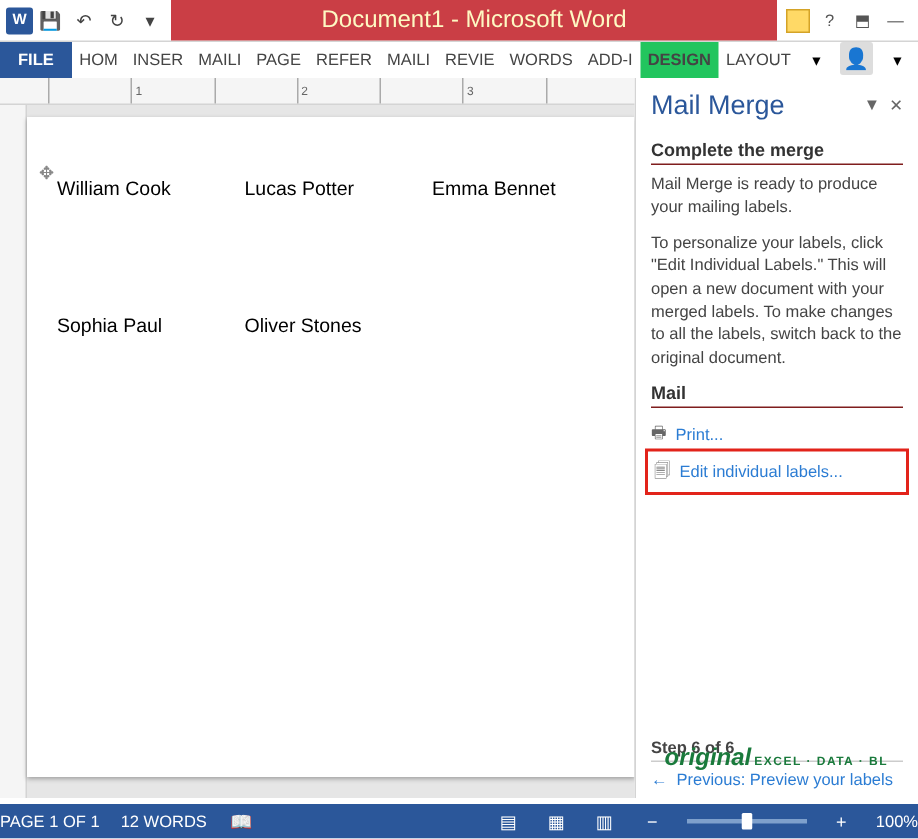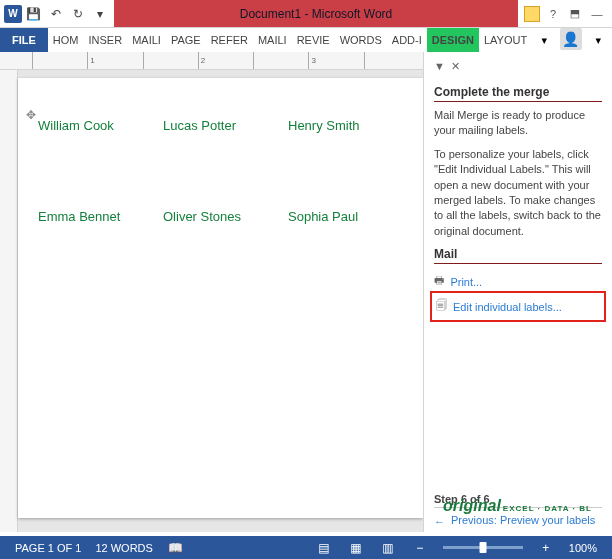--- a/index.html
+++ b/index.html
@@ -2,21 +2,21 @@
 <html><head>
 <meta charset="utf-8">
 <style>
 * { margin: 0; padding: 0; box-sizing: border-box; font-family: 'Segoe UI', Tahoma, sans-serif; }
 body { width: 612px; height: 559px; background: #fff; overflow: hidden; position: relative; }
 
 .title-bar { height: 28px; background: #fff; display: flex; align-items: center; border-bottom: 1px solid #d4d4d4; }
 .qat { display: flex; align-items: center; gap: 2px; padding: 0 4px; }
 .qat-icon { width: 20px; height: 20px; display: flex; align-items: center; justify-content: center; font-size: 12px; color: #444; }
 .word-icon { width: 18px; height: 18px; background: #2b579a; color: #fff; display: flex; align-items: center; justify-content: center; font-size: 10px; font-weight: bold; border-radius: 2px; }
-.title-center { flex: 1; background: #ca3e45; height: 100%; display: flex; align-items: center; justify-content: center; color: #0f172a; font-size: 12px; }
+.title-center { flex: 1; background: #ca3e45; height: 100%; display: flex; align-items: center; justify-content: center; color: #fef9c3; font-size: 16px; }
 .title-right { display: flex; align-items: center; gap: 4px; padding: 0 6px; }
 .title-btn { width: 18px; height: 18px; display: flex; align-items: center; justify-content: center; font-size: 11px; color: #555; }
 .ribbon-yellow { width: 16px; height: 16px; background: #ffd966; border: 1px solid #d4a327; }
 
 .ribbon-tabs { height: 24px; display: flex; align-items: stretch; background: #fff; font-size: 11px; }
 .tab-file { background: #2b579a; color: #fff; padding: 0 12px; display: flex; align-items: center; font-weight: 600; }
 .tab { padding: 0 5px; display: flex; align-items: center; color: #444; cursor: pointer; }
 .tab.active { background: #22c55e; font-weight: 600; }
 .tab-dropdown { width: 24px; display: flex; align-items: center; justify-content: center; }
 .user-avatar { width: 22px; height: 22px; background: #ddd; border-radius: 2px; margin: 0 4px; display:flex;align-items:center;justify-content:center;color:#888;font-size:14px; }
@@ -24,37 +24,37 @@
 .content-area { display: flex; height: 480px; }
 .doc-side { flex: 1; display: flex; flex-direction: column; border-right: 1px solid #d4d4d4; }
 .ruler-h { height: 18px; background: #f5f5f5; border-bottom: 1px solid #d4d4d4; position: relative; font-size: 8px; color: #666; }
 .ruler-marks { position: absolute; left: 32px; right: 4px; top: 0; height: 100%; display: flex; }
 .ruler-tick { flex: 1; border-left: 1px solid #aaa; text-align: left; padding-left: 2px; line-height: 18px; }
 .doc-scroll { flex: 1; background: #e6e6e6; overflow: hidden; position: relative; padding: 8px 0 0 18px; }
 .ruler-v { position: absolute; left: 0; top: 0; width: 18px; height: 100%; background: #f5f5f5; border-right: 1px solid #d4d4d4; }
 .page { background: #fff; width: 405px; min-height: 440px; box-shadow: 0 1px 3px rgba(0,0,0,0.3); padding: 40px 20px; position: relative; }
 .anchor-icon { position: absolute; left: 8px; top: 30px; font-size: 12px; color: #888; }
 .label-grid { display: grid; grid-template-columns: repeat(3, 1fr); gap: 76px 10px; }
-.label-cell { font-size: 13px; color: #15803d; }
+.label-cell { font-size: 13px; color: #000000; }
 
 .task-pane { width: 195px; background: #fff; display: flex; flex-direction: column; font-size: 11px; color: #444; padding: 8px 10px 0 10px; }
 .pane-head { display: flex; align-items: center; justify-content: space-between; color: #2b579a; font-size: 18px; font-weight: 400; margin-bottom: 12px; }
 .pane-head-btns { display: flex; gap: 6px; color: #666; font-size: 11px; }
 .pane-h2 { font-weight: bold; font-size: 12px; color: #333; margin-bottom: 6px; border-bottom: 1px solid #7f1d1d; padding-bottom: 2px; }
 .pane-p { line-height: 1.4; margin-bottom: 8px; }
 .merge-link { color: #2b7cd3; display: flex; align-items: center; gap: 6px; padding: 2px 0; cursor: pointer; }
 .merge-link .mi { font-size: 11px; color: #666; }
 .highlight-box { border: 2px solid #e2231a; padding: 2px 4px; margin: -2px -4px; }
 .step-label { font-weight: bold; margin-top: auto; border-bottom: 1px solid #ccc; padding-bottom: 2px; }
 .prev-link { color: #2b7cd3; display: flex; align-items: center; gap: 6px; padding: 6px 0; cursor: pointer; }
 
 .watermark { position: absolute; right: 20px; bottom: 44px; font-size: 16px; color: #1a7a3c; font-weight: bold; font-style: italic; display:flex;align-items:baseline; }
 .watermark .tag { font-size: 8px; font-style: normal; letter-spacing: 1px; margin-left: 2px; color:#1a7a3c; }
 
-.status-bar { height: 23px; background: #2b579a; color: #fff; display: flex; align-items: center; font-size: 11px; padding: 0 15px; gap: 14px; position: absolute; bottom: 0; left: 0; right: 0; }
+.status-bar { height: 23px; background: #2b579a; color: #fff; display: flex; align-items: center; font-size: 11px; padding: 0 0; gap: 14px; position: absolute; bottom: 0; left: 0; right: 0; }
 .status-bar .spacer { flex: 1; }
 .sb-icon { width: 18px; text-align: center; font-size: 12px; }
 .zoom-slider { width: 80px; height: 3px; background: #7ea0cc; position: relative; }
 .zoom-thumb { position: absolute; left: 50%; top: -4px; width: 7px; height: 11px; background: #fff; border-radius: 1px; transform: translateX(-50%); }
 </style>
 </head>
 <body>
 
 <div class="title-bar">
   <div class="qat">
@@ -104,31 +104,31 @@
         <div class="ruler-tick"></div>
       </div>
     </div>
     <div class="doc-scroll">
       <div class="ruler-v"></div>
       <div class="page">
         <div class="anchor-icon">✥</div>
         <div class="label-grid">
           <div class="label-cell">William Cook</div>
           <div class="label-cell">Lucas Potter</div>
-          <div class="label-cell">Henry Smith</div>
           <div class="label-cell">Emma Bennet</div>
+          <div class="label-cell">Sophia Paul</div>
           <div class="label-cell">Oliver Stones</div>
-          <div class="label-cell">Sophia Paul</div>
         </div>
       </div>
     </div>
   </div>
 
   <div class="task-pane">
     <div class="pane-head">
+      <span>Mail Merge</span>
       <span class="pane-head-btns">
         <span>▼</span>
         <span>✕</span>
       </span>
     </div>
     <div class="pane-h2">Complete the merge</div>
     <div class="pane-p">Mail Merge is ready to produce your mailing labels.</div>
     <div class="pane-p">To personalize your labels, click "Edit Individual Labels." This will open a new document with your merged labels. To make changes to all the labels, switch back to the original document.</div>
     <div class="pane-h2">Mail</div>
     <div class="merge-link">

